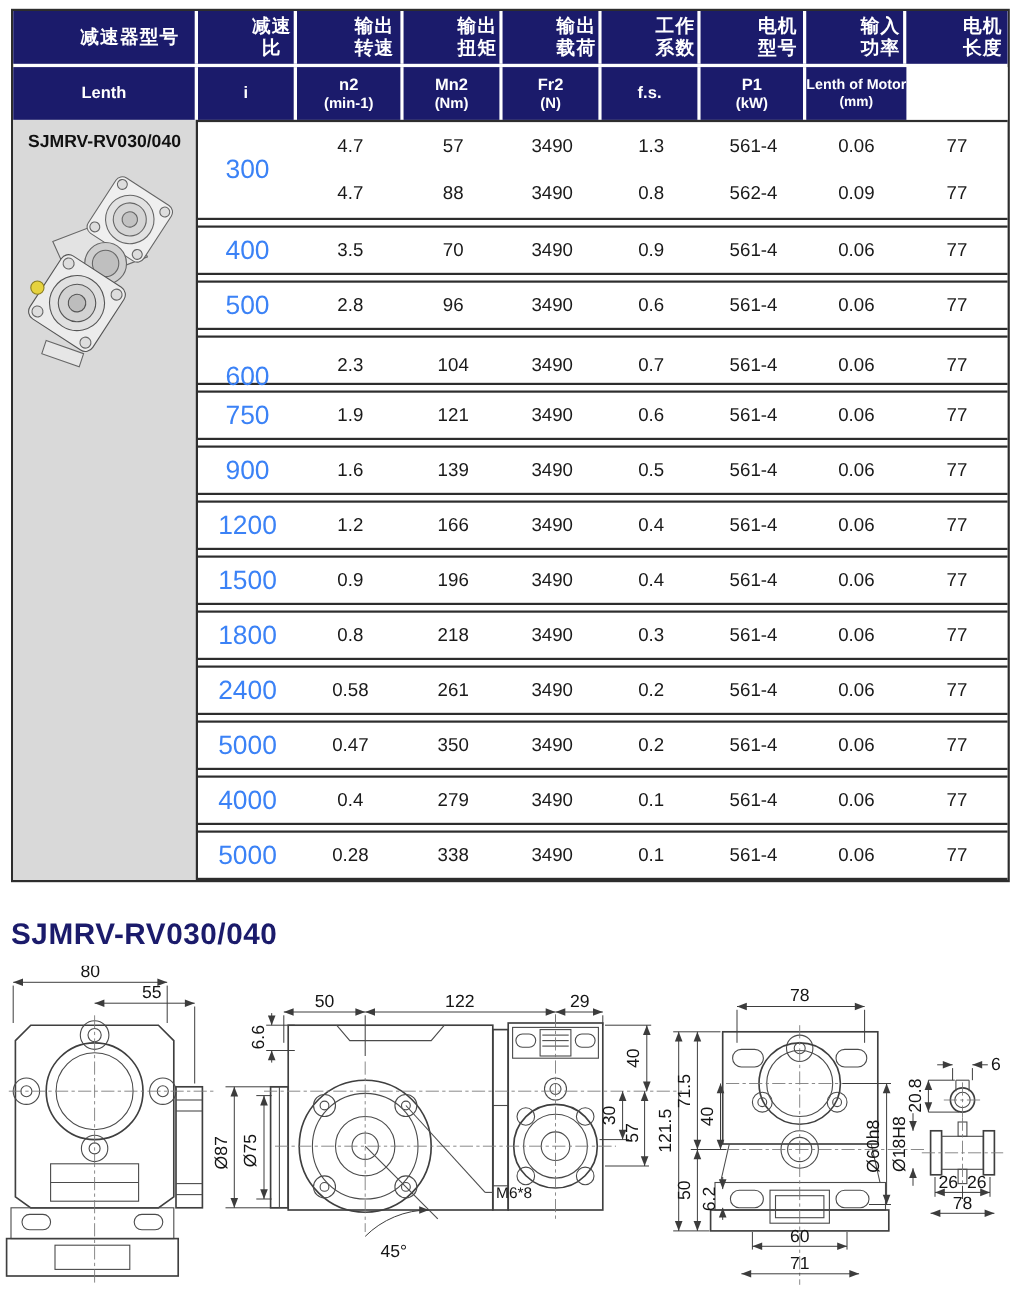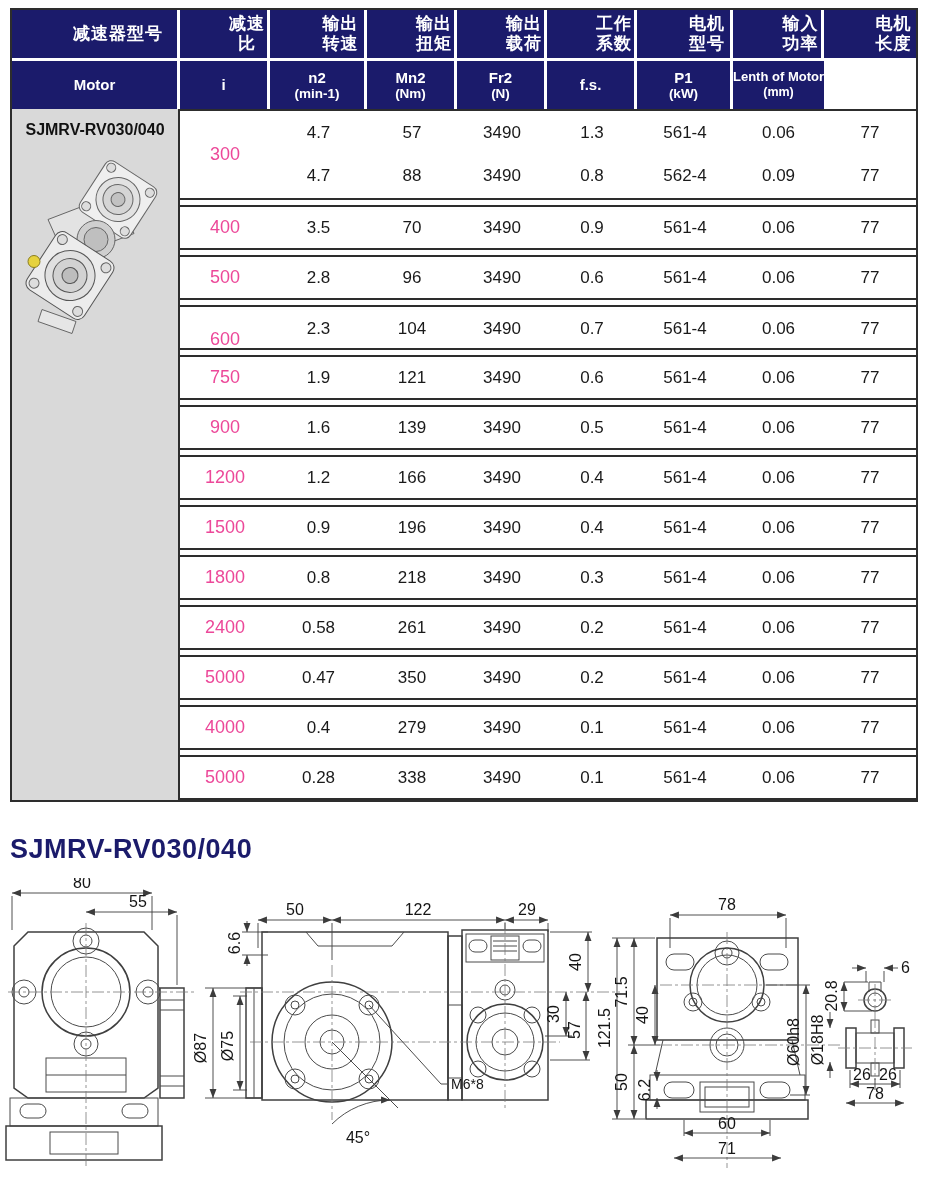--- a/index.html
+++ b/index.html
@@ -25,21 +25,21 @@
   .type-col{width:168px;background:#d9d9d9;border-right:2px solid #2d2d2d;box-sizing:border-box;
             display:flex;flex-direction:column;align-items:center;}
   .type-label{margin-top:12px;font-size:16px;font-weight:700;color:#111;white-space:nowrap;}
   .bands{flex:1;}
   .band{display:grid;grid-template-columns:90px 97px 90px 90px 90px 96px 91px 1fr;
         grid-auto-rows:1fr;height:41px;border-top:2px solid #2d2d2d;border-bottom:2px solid #2d2d2d;
         margin-bottom:5px;}
   .band.multi{height:87px;}
   .band:last-child{margin-bottom:0;}
   .i-cell{grid-column:1;display:flex;align-items:center;justify-content:center;
-          font-size:18px;color:#ec4899;}
+          font-size:24px;color:#3b82f6;}
   .v-cell{display:flex;align-items:center;justify-content:center;font-size:17px;color:#1a1a1a;}
 
   
   .section-title{position:absolute;left:10px;top:834px;font-size:27px;font-weight:700;
                  color:#1b1b6b;letter-spacing:.5px;}
   svg.drawings{position:absolute;left:0;top:878px;}
   .ln{fill:none;stroke:#4b4b4b;stroke-width:1;}
   .ln2{fill:none;stroke:#3f3f3f;stroke-width:1.5;}
   .dim{stroke:#3c3c3c;stroke-width:.9;fill:none;}
   .cl{stroke:#7a7a7a;stroke-width:.8;stroke-dasharray:12 3 3 3;fill:none;}
@@ -59,21 +59,21 @@
         <div class="hcell">输出转速</div>
         <div class="hcell">输出扭矩</div>
         <div class="hcell">输出载荷</div>
         <div class="hcell">工作系数</div>
         <div class="hcell">电机型号</div>
         <div class="hcell">输入功率</div>
         <div class="hcell">电机长度</div>
       </div>
       <div class="hrow hrow-en">
         <div class="hcell">
-            <span>Motor</span>
+            <span>Lenth</span>
           </div>
         <div class="hcell">
             <span>i</span>
           </div>
         <div class="hcell">
             <span>n2</span>
             <span class="sub">(min-1)</span>
           </div>
         <div class="hcell">
             <span>Mn2</span>

